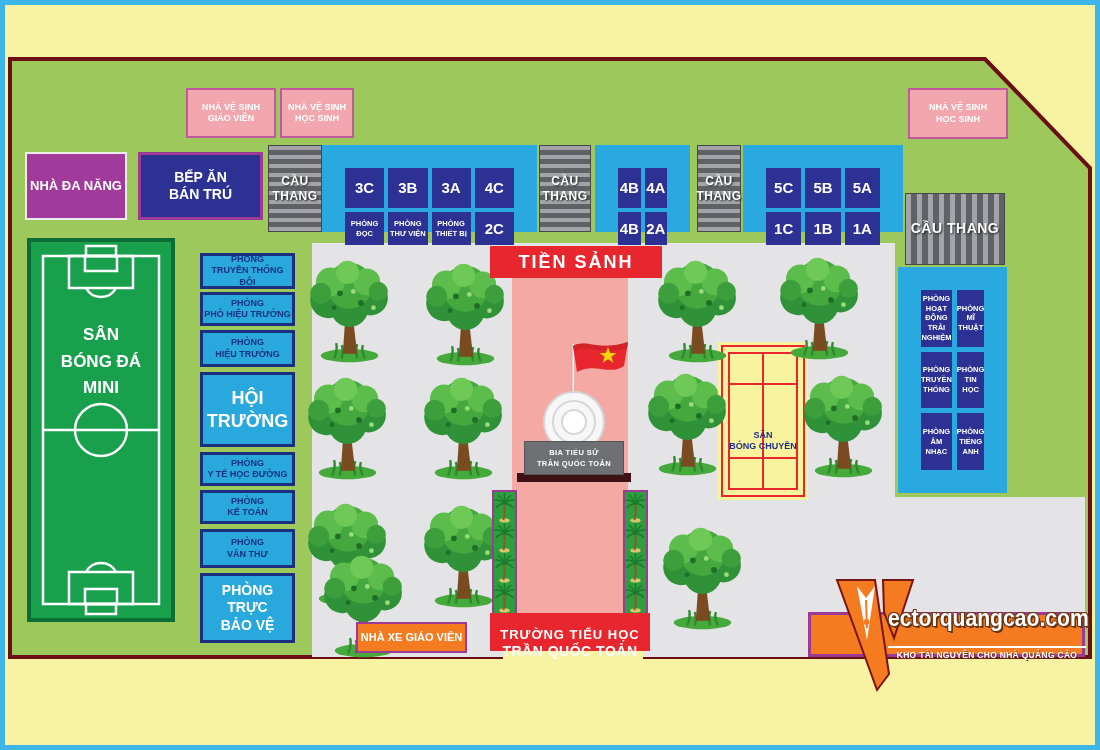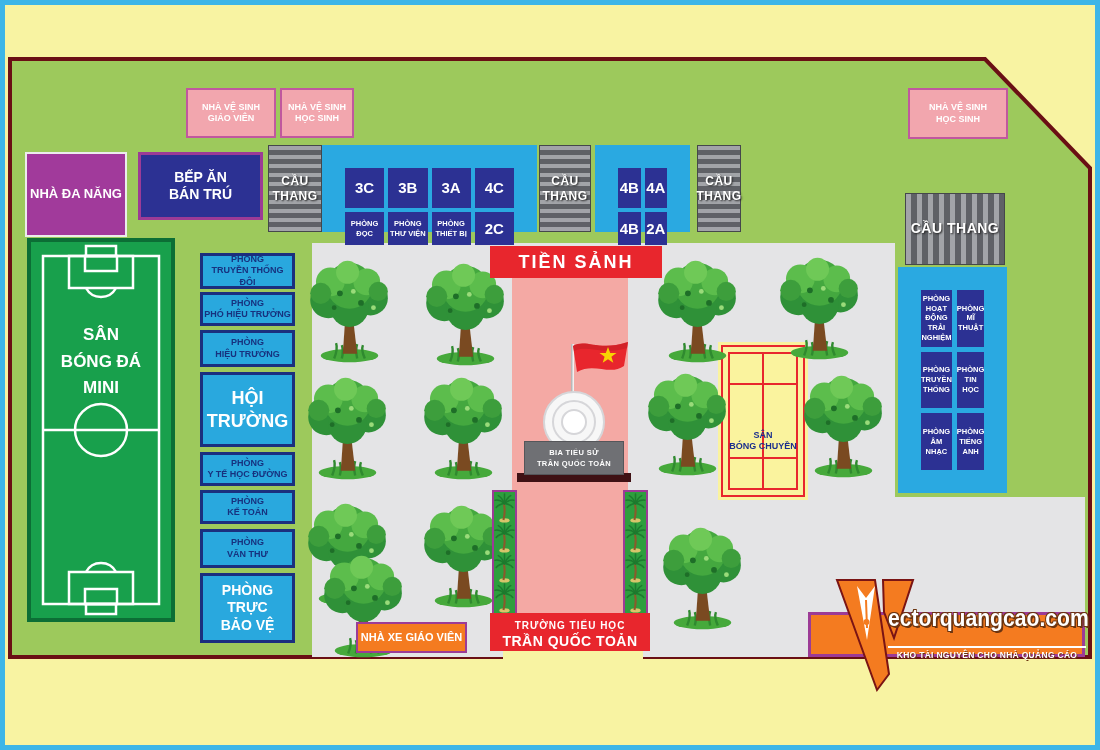--- a/index.html
+++ b/index.html
@@ -73,21 +73,21 @@
 
 
 
   <div class="abs lbl pinkbox" style="left:186px;top:88px;width:90px;height:50px">NHÀ VỆ SINH
 GIÁO VIÊN</div>
   <div class="abs lbl pinkbox" style="left:280px;top:88px;width:74px;height:50px">NHÀ VỆ SINH
 HỌC SINH</div>
   <div class="abs lbl pinkbox" style="left:908px;top:88px;width:100px;height:51px">NHÀ VỆ SINH
 HỌC SINH</div>
 
-  <div class="abs lbl" style="left:25px;top:152px;width:102px;height:85px;background:#a13a9b;border:2px solid #ececec;color:#fff;font-size:13px;z-index:5">NHÀ ĐA NĂNG</div>
+  <div class="abs lbl" style="left:25px;top:152px;width:102px;height:68px;background:#a13a9b;border:2px solid #ececec;color:#fff;font-size:13px;z-index:5">NHÀ ĐA NĂNG</div>
   <div class="abs lbl" style="left:138px;top:152px;width:125px;height:68px;background:#2c3193;border:3px solid #9c3b96;color:#fff;font-size:14px;z-index:5">BẾP ĂN
 BÁN TRÚ</div>
 
   <div class="abs lbl stairs" style="left:268px;top:145px;width:54px;height:87px">CẦU
 THANG</div>
 
   <div class="cellgrid" style="left:322px;top:145px;width:215px;height:87px;grid-template-columns:repeat(4,1fr);grid-template-rows:40px 33px">
     <div class="cell f15">3C</div>
     <div class="cell f15">3B</div>
     <div class="cell f15">3A</div>
@@ -107,20 +107,28 @@
   <div class="cellgrid" style="left:595px;top:145px;width:95px;height:87px;grid-template-columns:repeat(2,1fr);grid-template-rows:40px 33px">
     <div class="cell f15">4B</div>
     <div class="cell f15">4A</div>
     <div class="cell f15">4B</div>
     <div class="cell f15">2A</div>
   </div>
 
   <div class="abs lbl stairs" style="left:697px;top:145px;width:44px;height:87px">CẦU
 THANG</div>
 
+  <div class="cellgrid" style="left:743px;top:145px;width:160px;height:87px;grid-template-columns:repeat(3,1fr);grid-template-rows:40px 33px">
+    <div class="cell f15">5C</div>
+    <div class="cell f15">5B</div>
+    <div class="cell f15">5A</div>
+    <div class="cell f15">1C</div>
+    <div class="cell f15">1B</div>
+    <div class="cell f15">1A</div>
+  </div>
 
   <div class="abs lbl stairs vert" style="left:905px;top:193px;width:100px;height:72px">CẦU THANG</div>
 
   <div class="cellgrid" style="left:898px;top:267px;width:109px;height:226px;grid-template-columns:repeat(2,1fr);grid-template-rows:repeat(3,1fr);gap:5px">
     <div class="cell f8">PHÒNG
 HOẠT ĐỘNG
 TRẢI NGHIỆM</div>
     <div class="cell f8">PHÒNG
 MĨ THUẬT</div>
     <div class="cell f8">PHÒNG
@@ -252,21 +260,21 @@
     <svg width="21" height="121" viewBox="0 0 21 121">
       <use href="#palm" x="0" y="0" width="21" height="31"></use>
         <use href="#palm" x="0" y="30" width="21" height="31"></use>
       <use href="#palm" x="0" y="60" width="21" height="31"></use>
         <use href="#palm" x="0" y="90" width="21" height="31"></use>
     </svg>
   </div>
 
   <div class="abs" style="left:503px;top:648px;width:140px;height:42px;background:#f8f3a2;z-index:3"></div>
   <div class="abs" style="left:490px;top:613px;width:160px;height:38px;background:#e8262d;z-index:6">
-    <div class="lbl" style="color:#fff;font-size:10px;letter-spacing:1px;margin-top:7px;justify-content:center">TRƯỜNG TIỂU HỌC</div>
+    <div class="lbl" style="color:#fff;font-size:13px;letter-spacing:1px;margin-top:14px;justify-content:center">TRƯỜNG TIỂU HỌC</div>
     <div class="lbl" style="color:#fff;font-size:14px;letter-spacing:.5px;justify-content:center">TRẦN QUỐC TOẢN</div>
   </div>
 
   <div class="abs lbl" style="left:356px;top:622px;width:111px;height:31px;background:#f47b20;border:2px solid #9c3b96;color:#fff;font-size:11px;z-index:5">NHÀ XE GIÁO VIÊN</div>
   <div class="abs" style="left:808px;top:612px;width:277px;height:45px;background:#f47b20;border:3px solid #9c3b96;z-index:5"></div>
 
   <svg class="abs watermark" style="left:835px;top:578px" width="80" height="115" viewBox="0 0 80 115">
     <polygon points="2,2 40,2 54,96 42,112 18,46" fill="#f47b20" stroke="#7a1414" stroke-width="2"></polygon>
     <polygon points="48,2 78,2 59,60 49,34" fill="#f47b20" stroke="#7a1414" stroke-width="2"></polygon>
     <path d="M22,8 L32,62 L40,8 L31,20 Z" fill="#fff"></path>

